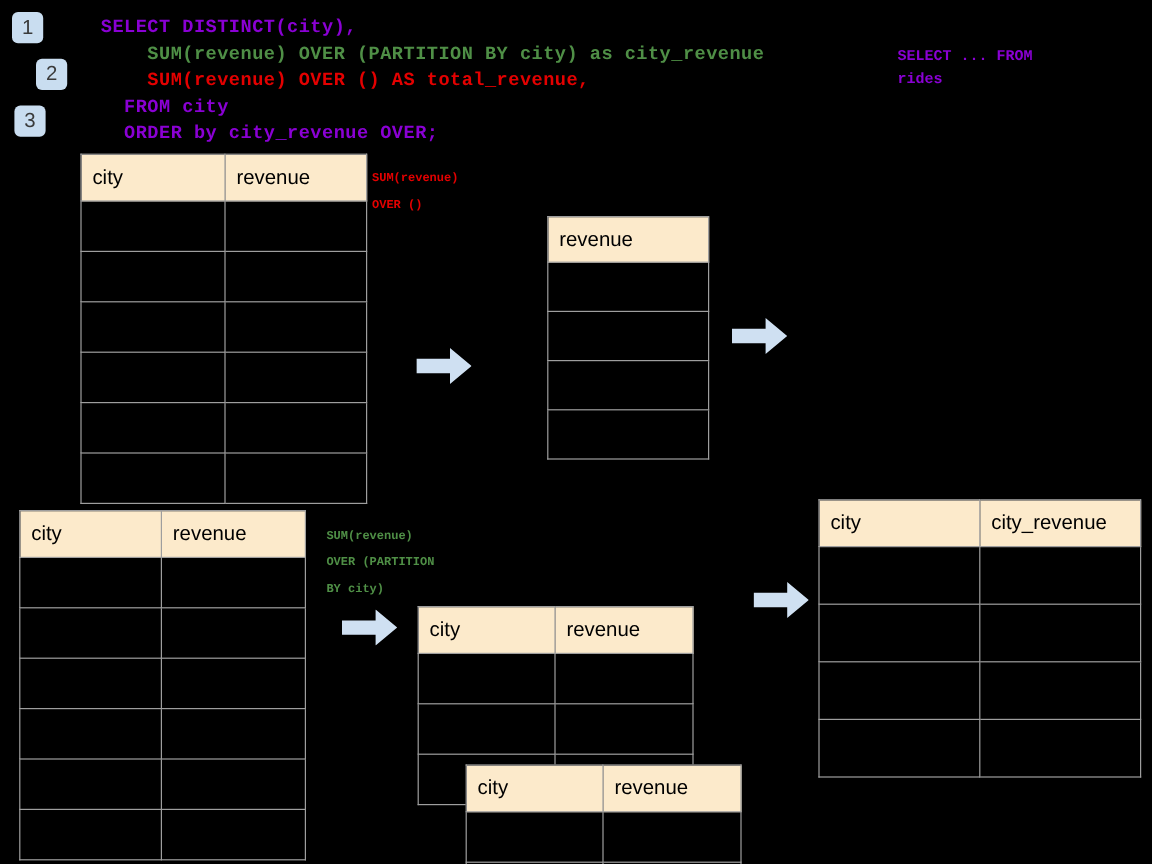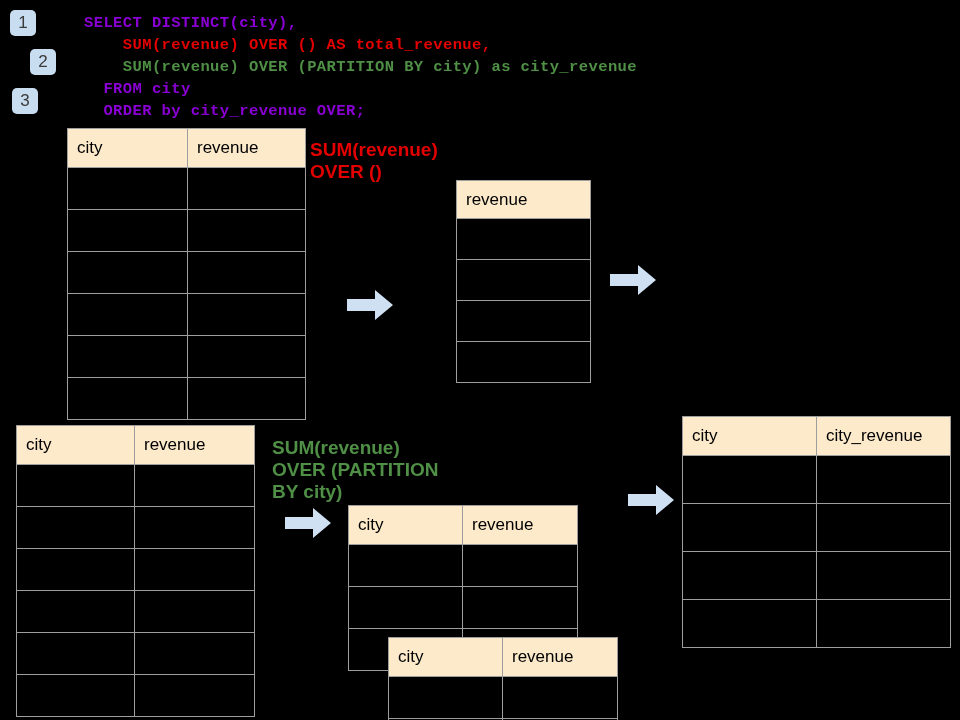--- a/index.html
+++ b/index.html
@@ -40,22 +40,22 @@
     white-space: pre;
     line-height: 22px;
   }
   .c-purple { color: #8a00d4; }
   .c-red    { color: #e30000; }
   .c-green  { color: #4f8f46; }
 
   
   .anno {
     position: absolute;
-    font-family: Liberation Sans, sans-serif;
-    font-size: 19px;
+    font-family: Liberation Mono, monospace;
+    font-size: 10px;
     font-weight: bold;
     white-space: pre;
     line-height: 22px;
   }
   .anno-sm {
     position: absolute;
     font-family: "Liberation Mono", monospace;
     font-size: 12.5px;
     font-weight: bold;
     white-space: pre;
@@ -97,26 +97,28 @@
 <body>
 
 <div id="canvas">
 
   <div class="badge" style="left:10px;top:10px;">1</div>
   <div class="badge" style="left:30px;top:49px;">2</div>
   <div class="badge" style="left:12px;top:88px;">3</div>
 
   <div style="position:absolute;left:84px;top:12px;">
     <div class="sql c-purple" style="position:relative;left:0;top:0;">SELECT DISTINCT(city),</div>
+    <div class="sql c-green" style="position:relative;left:0;top:0;">    SUM(revenue) OVER (PARTITION BY city) as city_revenue</div>
     <div class="sql c-red" style="position:relative;left:0;top:0;">    SUM(revenue) OVER () AS total_revenue,</div>
-    <div class="sql c-green" style="position:relative;left:0;top:0;">    SUM(revenue) OVER (PARTITION BY city) as city_revenue</div>
     <div class="sql c-purple" style="position:relative;left:0;top:0;">  FROM city</div>
     <div class="sql c-purple" style="position:relative;left:0;top:0;">  ORDER by city_revenue OVER;</div>
   </div>
 
+  <div class="anno-sm c-purple" style="left:748px;top:38px;">SELECT ... FROM
+rides</div>
 
   <div class="anno c-red" style="left:310px;top:139px;">SUM(revenue)
 OVER ()</div>
 
   <div class="anno c-green" style="left:272px;top:437px;">SUM(revenue)
 OVER (PARTITION
 BY city)</div>
 
   <svg class="arrow" style="left:347px;top:290px;" width="46" height="30" viewBox="0 0 46 30">
     <polygon points="0,9 28,9 28,0 46,15 28,30 28,21 0,21" fill="#cfe0f2"></polygon>

